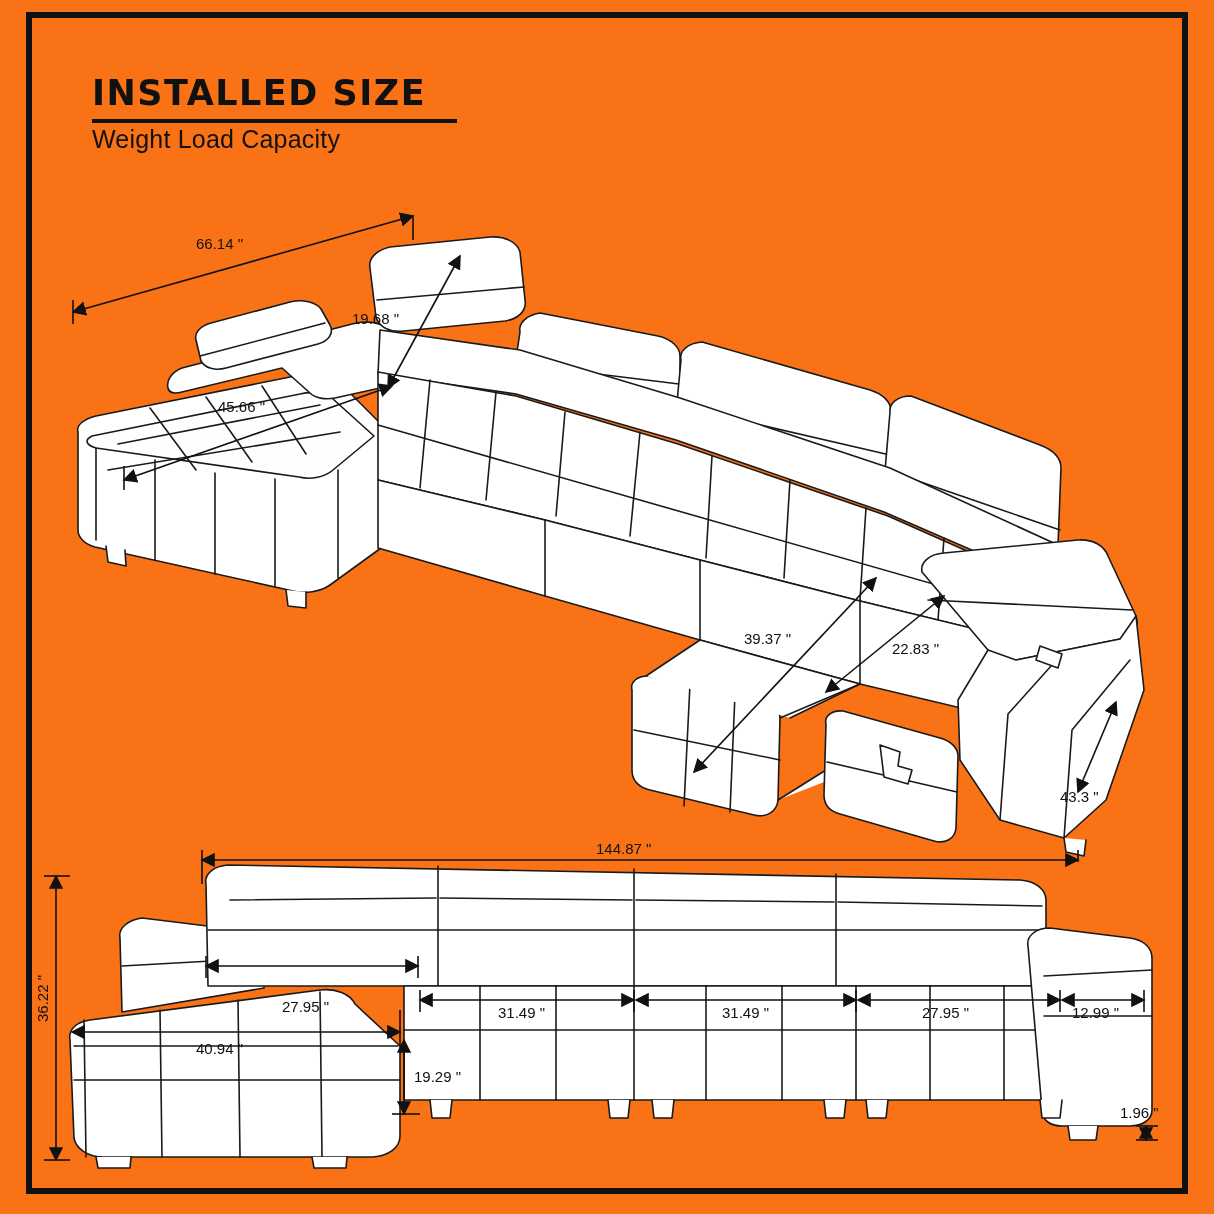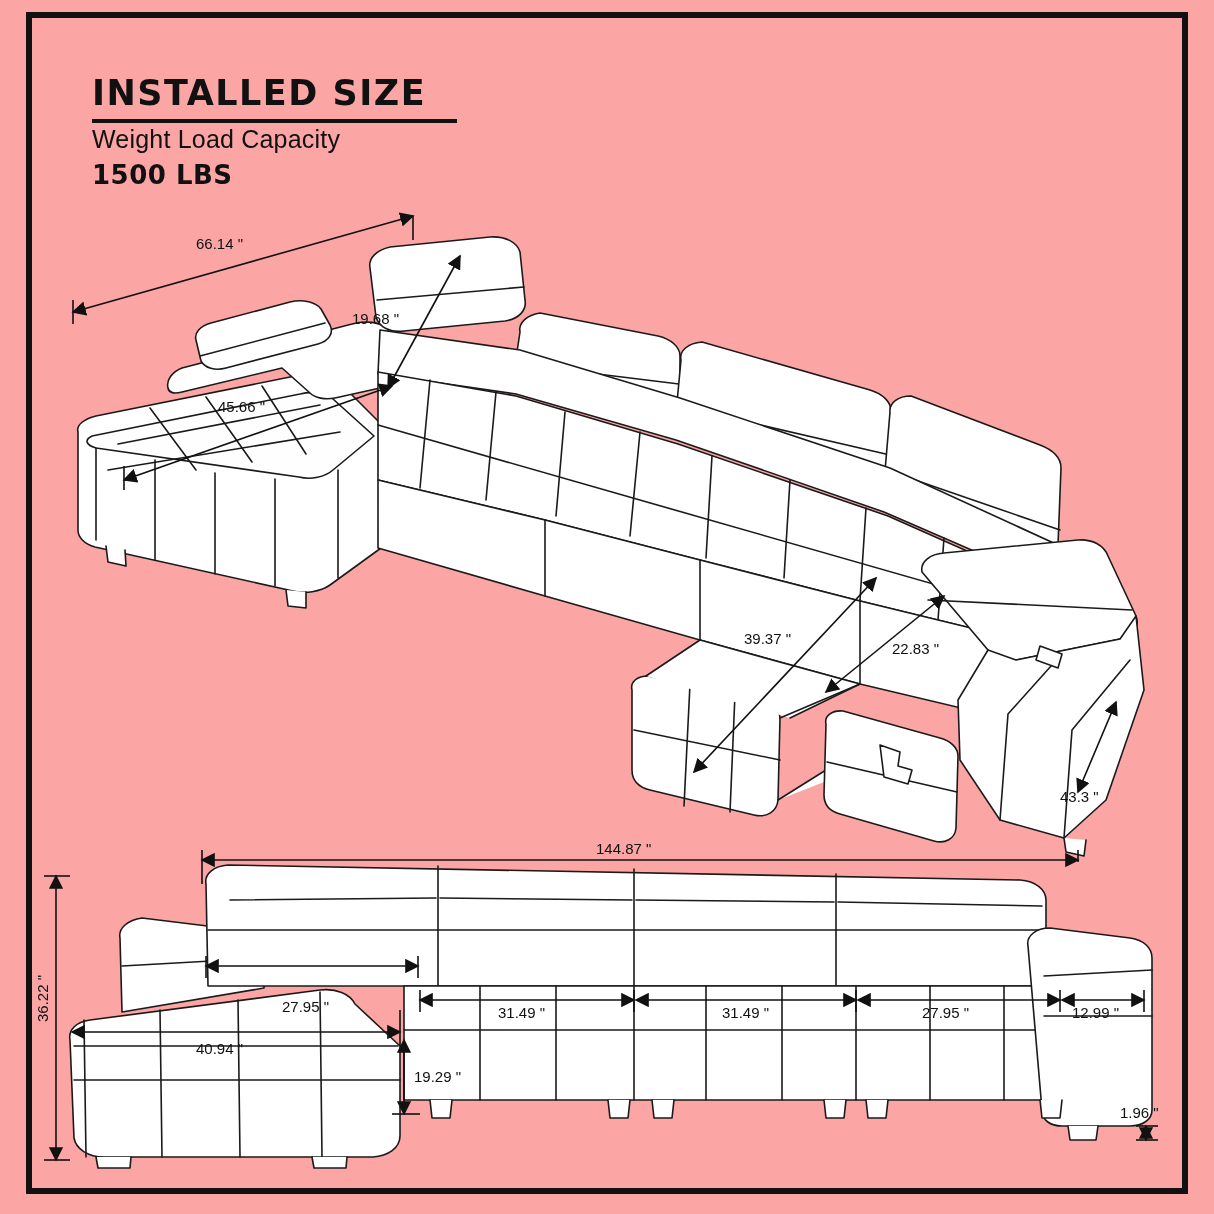--- a/index.html
+++ b/index.html
@@ -7,21 +7,21 @@
     padding: 0;
     background: #ffffff;
   }
   body {
     font-family: "Liberation Sans", sans-serif;
   }
   #page {
     position: relative;
     width: 1214px;
     height: 1214px;
-    background: #fca5a5;
+    background: #f97316;
     overflow: hidden;
   }
   #frame {
     position: absolute;
     left: 26px;
     top: 12px;
     width: 1162px;
     height: 1182px;
     border: 6px solid #111111;
     box-sizing: border-box;
@@ -83,21 +83,20 @@
 <body>
 
 <div id="page">
 
   <div id="frame"></div>
 
   <div class="title-block">
     <div class="title-main">INSTALLED  SIZE</div>
     <div class="title-rule"></div>
     <div class="title-sub">Weight Load Capacity</div>
-    <div class="title-weight">1500 LBS</div>
   </div>
 
   <svg class="art" viewBox="0 0 1214 1214">
     <defs>
       <marker id="ar" markerWidth="9" markerHeight="9" refX="8" refY="4.5" orient="auto">
         <path d="M0,0 L9,4.5 L0,9 z" fill="#111111"></path>
       </marker>
       <marker id="arS" markerWidth="9" markerHeight="9" refX="1" refY="4.5" orient="auto">
         <path d="M9,0 L0,4.5 L9,9 z" fill="#111111"></path>
       </marker>

